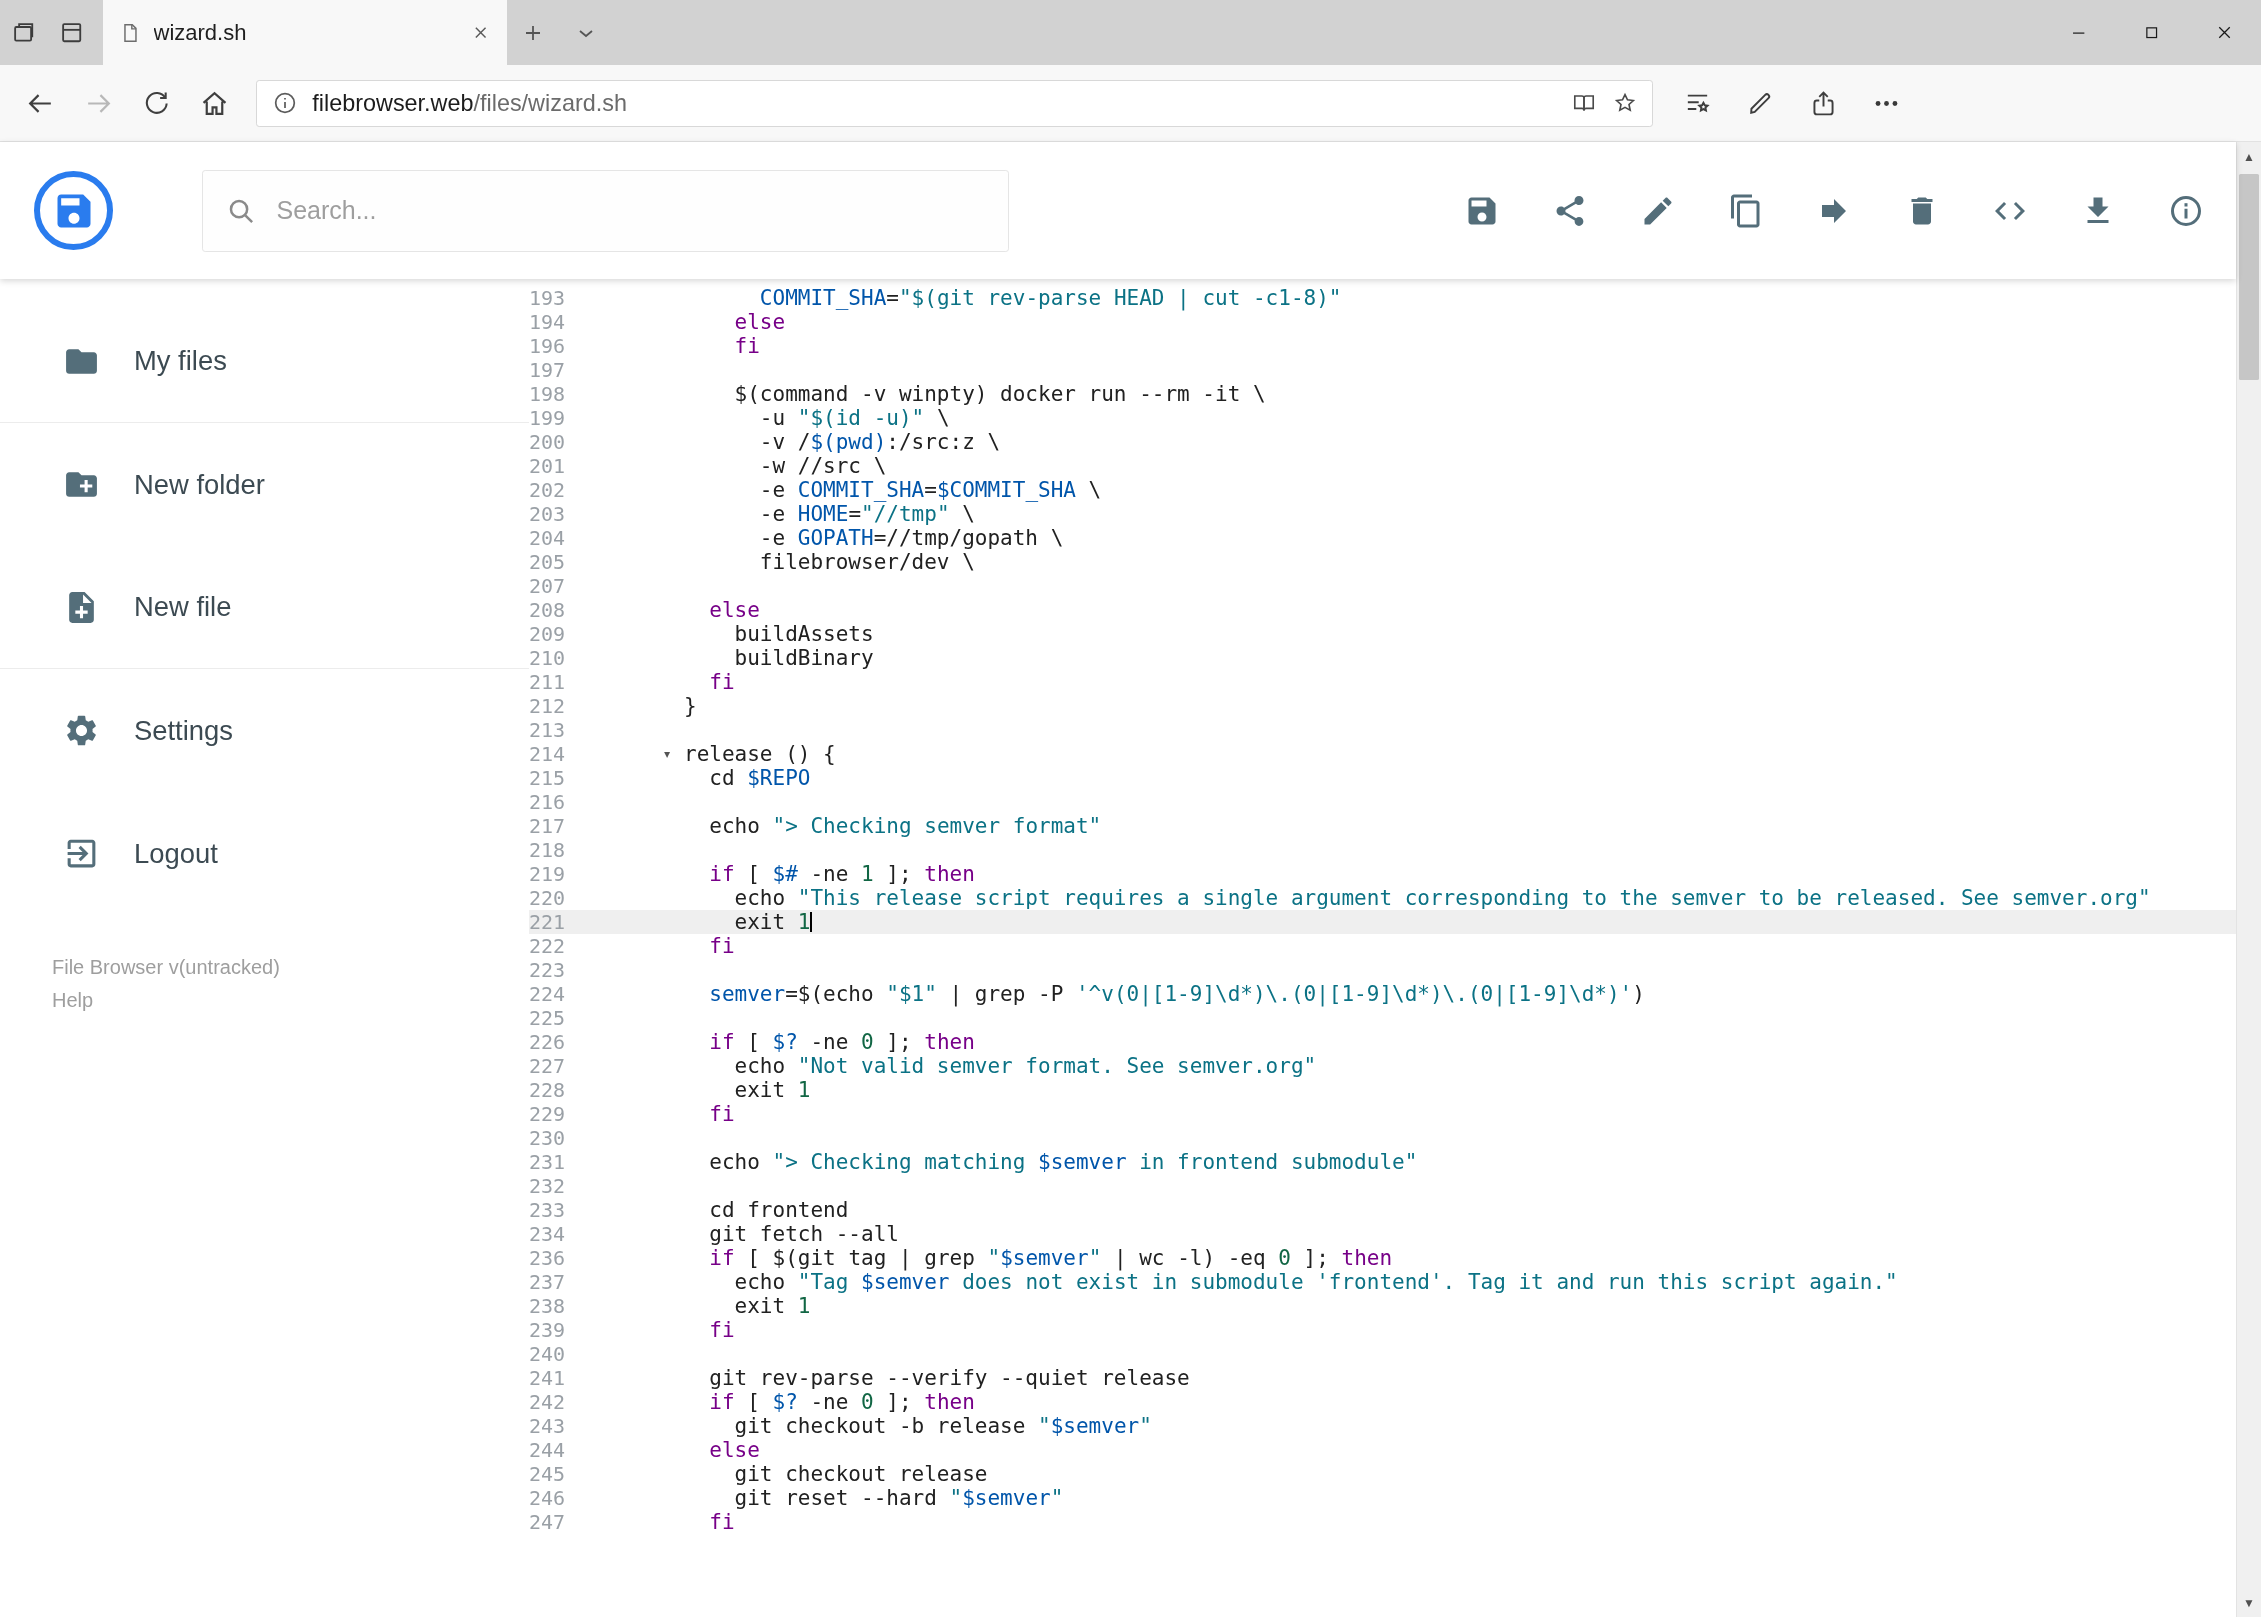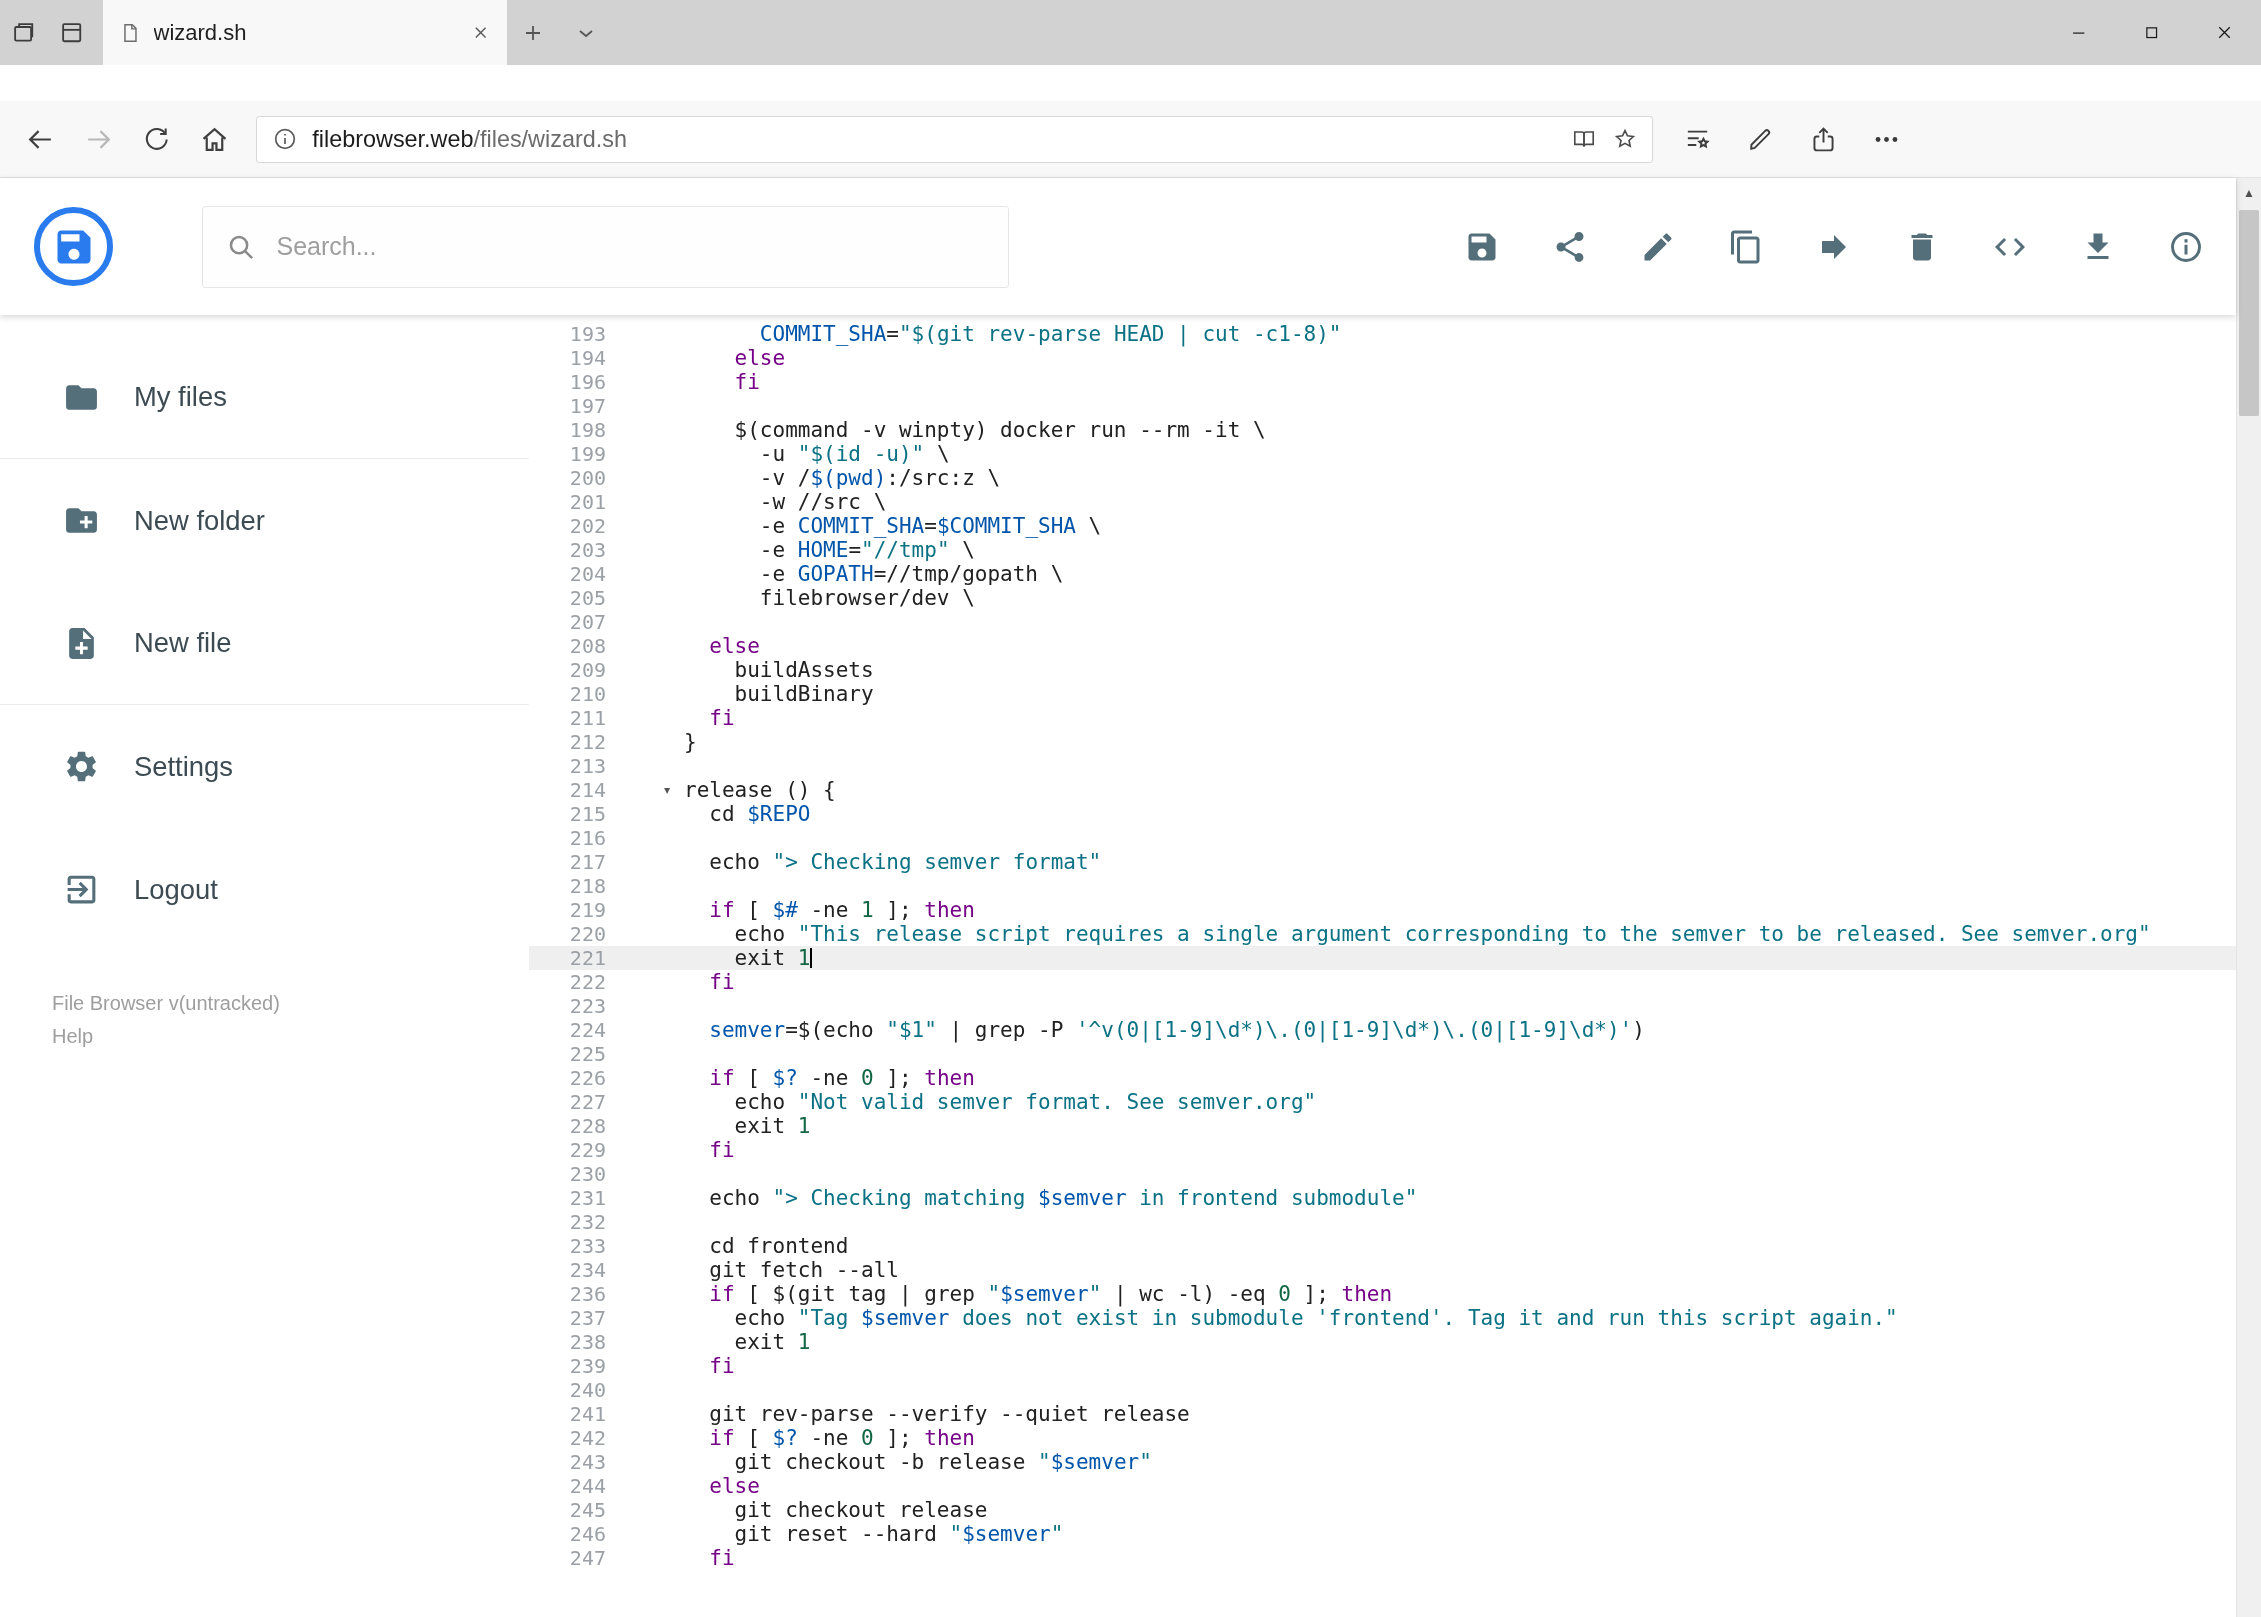--- a/index.html
+++ b/index.html
@@ -8,21 +8,21 @@
 
   
   .tabstrip { height: 65px; background: #d2d2d2; display: flex; align-items: stretch; }
   .corner-btn { width: 48px; display: flex; align-items: center; justify-content: center; cursor: default; }
   .tab { width: 404px; margin-left: 6.5px; background: #f8f8f8; display: flex; align-items: center; padding: 0 16px; gap: 13px; }
   .tab-title { font-size: 22px; color: #1f1f1f; flex: 1; white-space: nowrap; overflow: hidden; }
   .newtab, .tab-dd { width: 53px; display: flex; align-items: center; justify-content: center; }
   .ts-spacer { flex: 1; }
   .winbtn { width: 73px; display: flex; align-items: center; justify-content: center; }
 
-  .navbar { height: 77px; background: #f8f8f8; border-bottom: 0.8px solid #e2e2e2; display: flex; align-items: center; padding: 0 11.3px; margin-top: 36px; }
+  .navbar { height: 77px; background: #f8f8f8; border-bottom: 0.8px solid #e2e2e2; display: flex; align-items: center; padding: 0 11.3px; }
   .nav-btn { width: 58px; height: 58px; display: flex; align-items: center; justify-content: center; }
   .addressbar { width: 1397px; height: 47px; background: #ffffff; border: 0.8px solid #d8d8d8; border-radius: 3.2px; margin: 0 13px; display: flex; align-items: center; padding: 0 14.5px; gap: 14.5px; }
   .url { font-size: 23.4px; white-space: nowrap; }
   .url-host { color: #1c1c1c; }
   .url-path { color: #6b6b6b; }
   .ab-spacer { flex: 1; }
   .toolbar-btn { width: 63px; height: 58px; display: flex; align-items: center; justify-content: center; }
 
   
   .page { position: relative; height: 1475px; background: #fff; }
@@ -40,21 +40,21 @@
   .side-item { display: flex; align-items: center; gap: 34px; height: 123px; padding-left: 63px; }
   .side-item.bordered { border-bottom: 0.8px solid #ececec; }
   .side-label { font-size: 27.4px; color: #3c4a52; }
   .side-footer { margin-top: 37px; padding-left: 52px; font-size: 20px; color: #9e9e9e; line-height: 31px; }
   .side-footer .help { display: inline-block; margin-top: 1.6px; }
 
   
   .editor { flex: 1; padding-top: 6.5px; font-family: "DejaVu Sans Mono", "Liberation Mono", monospace; overflow: hidden; }
   .cl { display: flex; height: 24px; line-height: 24px; width: 100%; }
   .cl.active { background: #efefef; }
-  .ln { width: 121px; flex: none; text-align: center; font-size: 20px; color: #9aa0a6; padding-right: 3.2px; }
+  .ln { width: 121px; flex: none; text-align: left; font-size: 20px; color: #9aa0a6; padding-right: 3.2px; }
   .fold { width: 34px; flex: none; text-align: center; font-size: 15.3px; color: #555; }
   .code { white-space: pre; font-size: 21px; color: #212121; }
   .t-p   { color: #212121; }
   .t-k   { color: #770088; }
   .t-s   { color: #0b7285; }
   .t-v   { color: #0055aa; }
   .t-num { color: #116644; }
   .cursor { display: inline-block; width: 1.6px; height: 20px; background: #000; vertical-align: -3.2px; }
 
   

